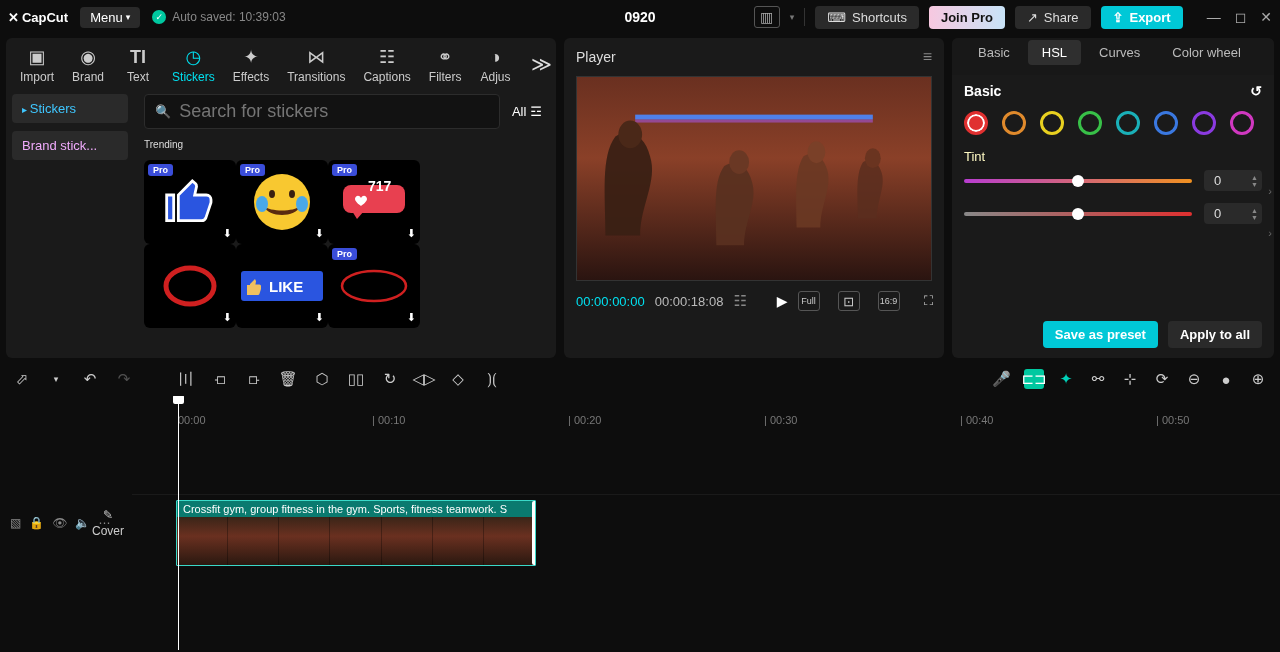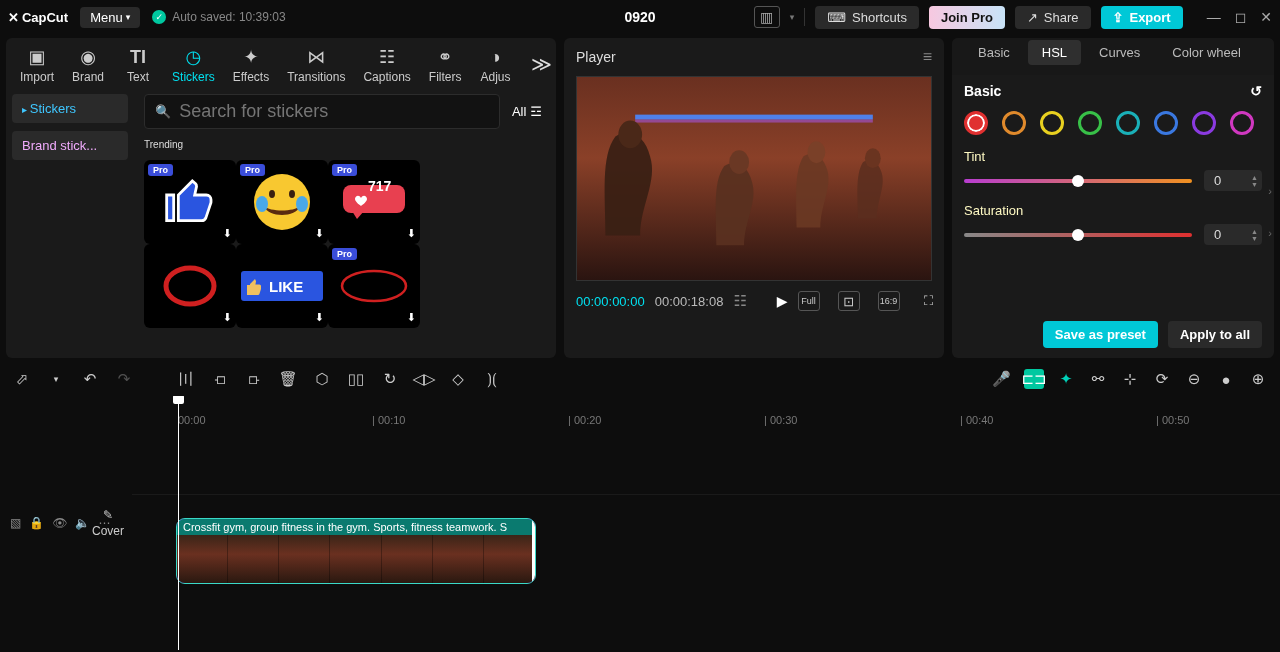--- a/index.html
+++ b/index.html
@@ -100,21 +100,21 @@
 
 .timeline { height: 254px; display: flex; }
 .tl-gutter { width: 132px; background: #0d0d0d; display: flex; align-items: center; justify-content: flex-end; padding-right: 4px; position: relative; }
 .gutter-icons { position: absolute; left: 10px; display: flex; gap: 8px; color: #888; font-size: 12px; }
 .tl-gutter-cover { width: 40px; display: flex; flex-direction: column; align-items: center; gap: 2px; color: #ccc; cursor: pointer; font-size: 12px; margin-left: 6px; }
 .tl-tracks { flex: 1; position: relative; background: #0d0d0d; overflow: hidden; }
 .ruler { height: 20px; position: relative; color: #777; font-size: 11px; }
 .ruler-tick { position: absolute; top: 18px; }
 .playhead { position: absolute; top: 0; bottom: 0; width: 1px; background: #fff; left: 46px; }
 .playhead::before { content: ""; position: absolute; top: -1px; left: -5px; width: 11px; height: 9px; background: #fff; border-radius: 2px; }
-.clip { position: absolute; top: 104px; left: 44px; width: 360px; height: 66px; border: 1.5px solid #3ad9c8; border-radius: 9px; background: #6d28d9; overflow: hidden; cursor: pointer; margin-top: 18px; }
+.clip { position: absolute; top: 104px; left: 44px; width: 360px; height: 66px; border: 1.5px solid #3ad9c8; border-radius: 1px; background: #6d28d9; overflow: hidden; cursor: pointer; }
 .clip-title { background: #0a7a6f; color: #fff; font-size: 11px; padding: 2px 6px; white-space: nowrap; overflow: hidden; }
 .clip-frames { display: flex; height: 48px; }
 .clip-frames div { flex: 1; background: linear-gradient(180deg,#3a2518 0%,#6a3020 40%,#2a1810 100%); border-right: 1px solid rgba(0,0,0,.3); }
 .clip-handle { position: absolute; right: -3px; top: 0; bottom: 0; width: 6px; background: #fff; border-radius: 2px; cursor: ew-resize; }
 .track-sep { position: absolute; top: 98px; left: 0; right: 0; height: 1px; background: #1a1a1a; }
 </style>
 </head>
 <body>
 
 <div class="topbar">
@@ -340,21 +340,20 @@
             <div class="thumb"></div>
           </div>
         <div class="numbox">
             <span>0</span>
             <div class="spin">
               <span>▲</span>
               <span>▼</span>
             </div>
           </div>
       </div>
-      <div class="ctrl-label">Saturation</div>
       <div class="slider-row">
         <div class="slider sat">
             <div class="thumb"></div>
           </div>
         <div class="numbox">
             <span>0</span>
             <div class="spin">
               <span>▲</span>
               <span>▼</span>
             </div>

